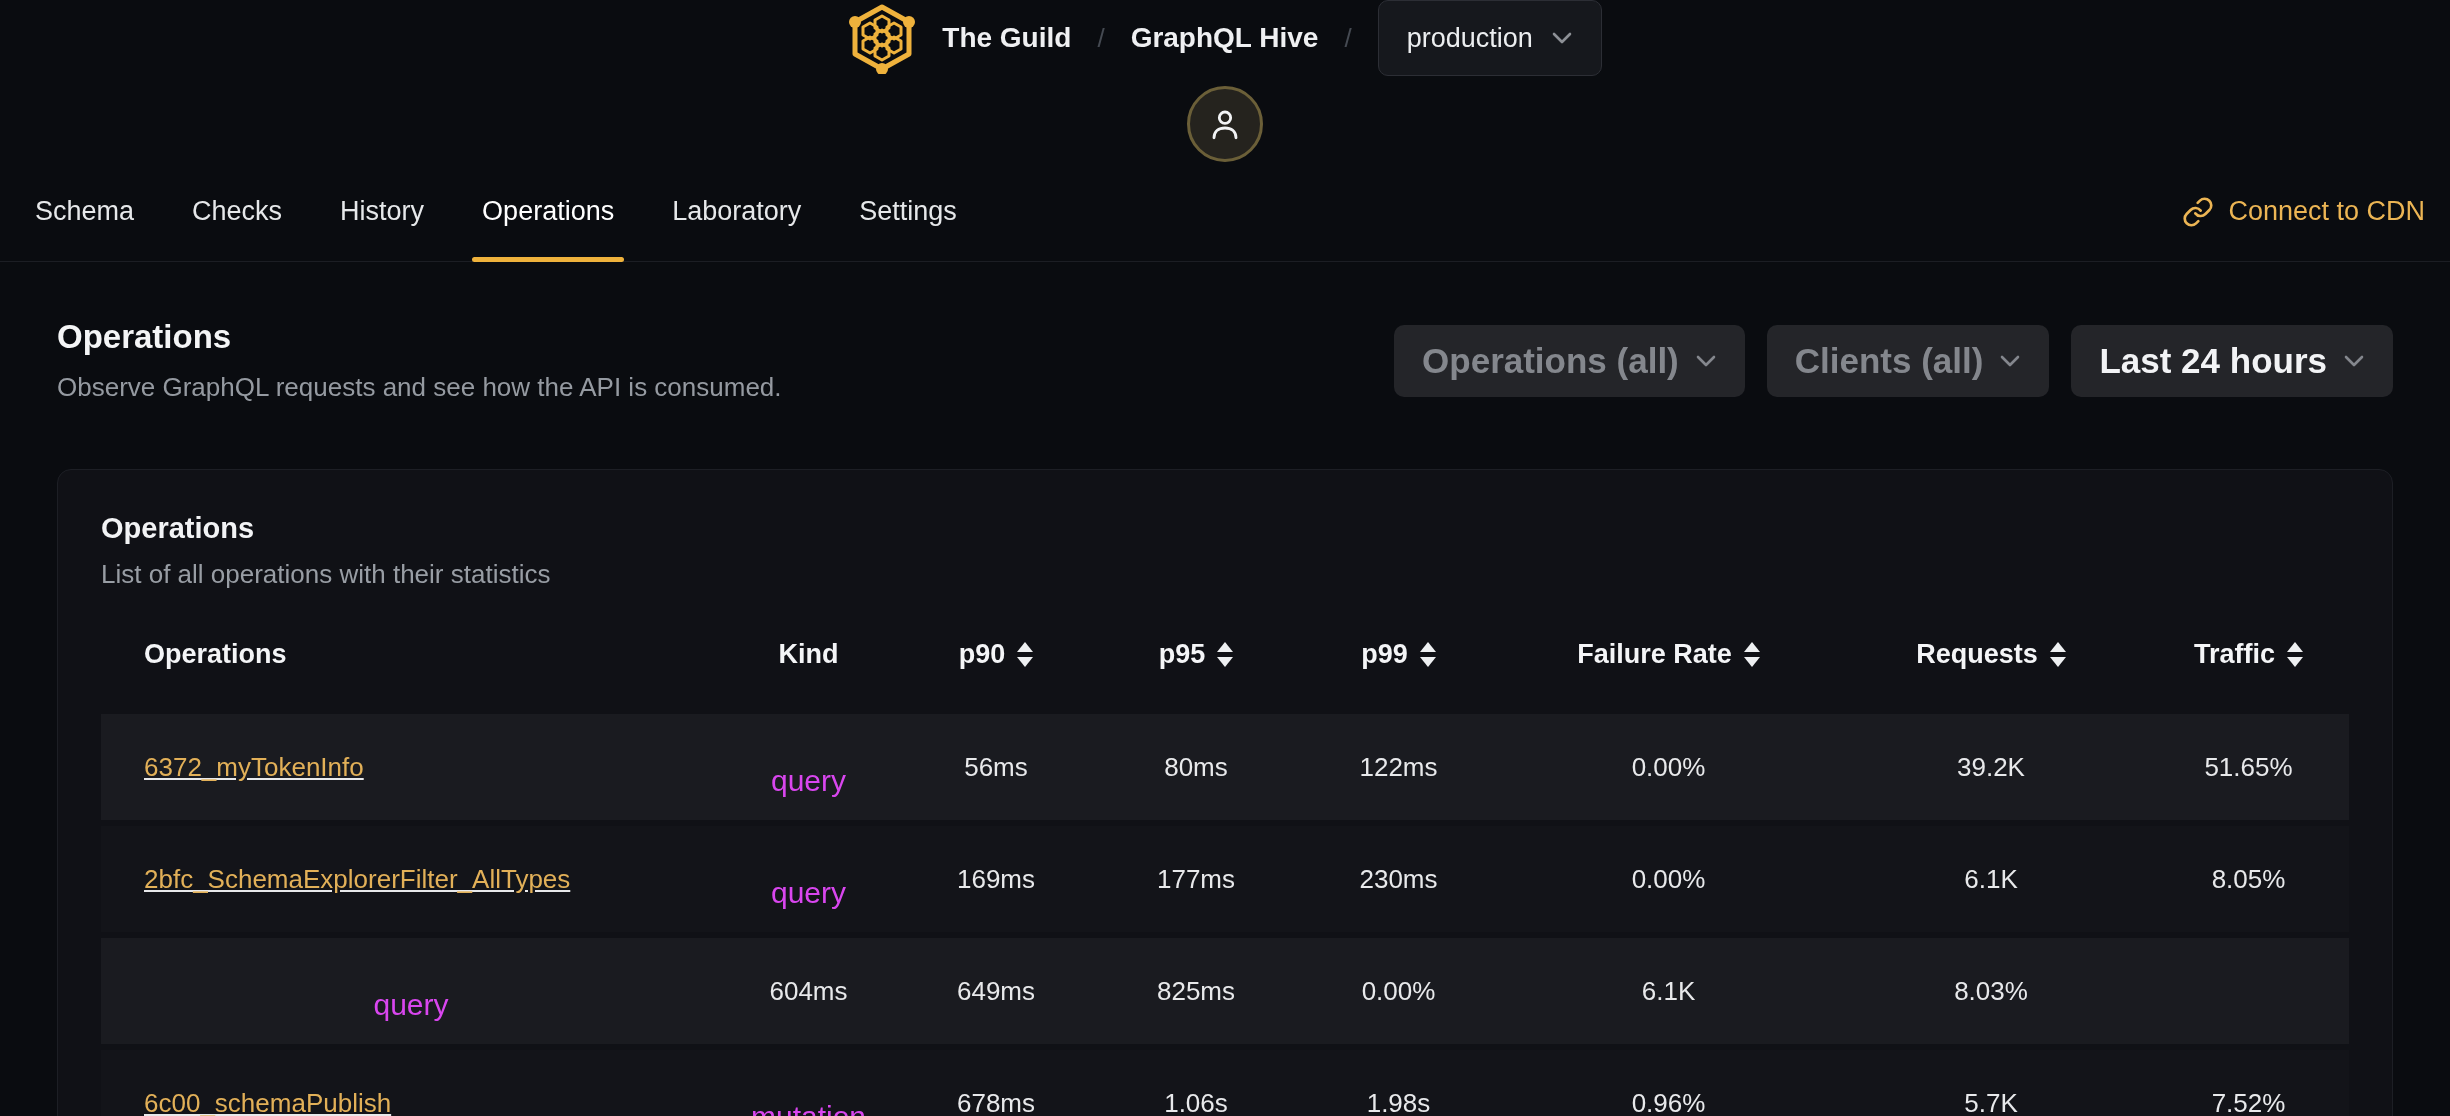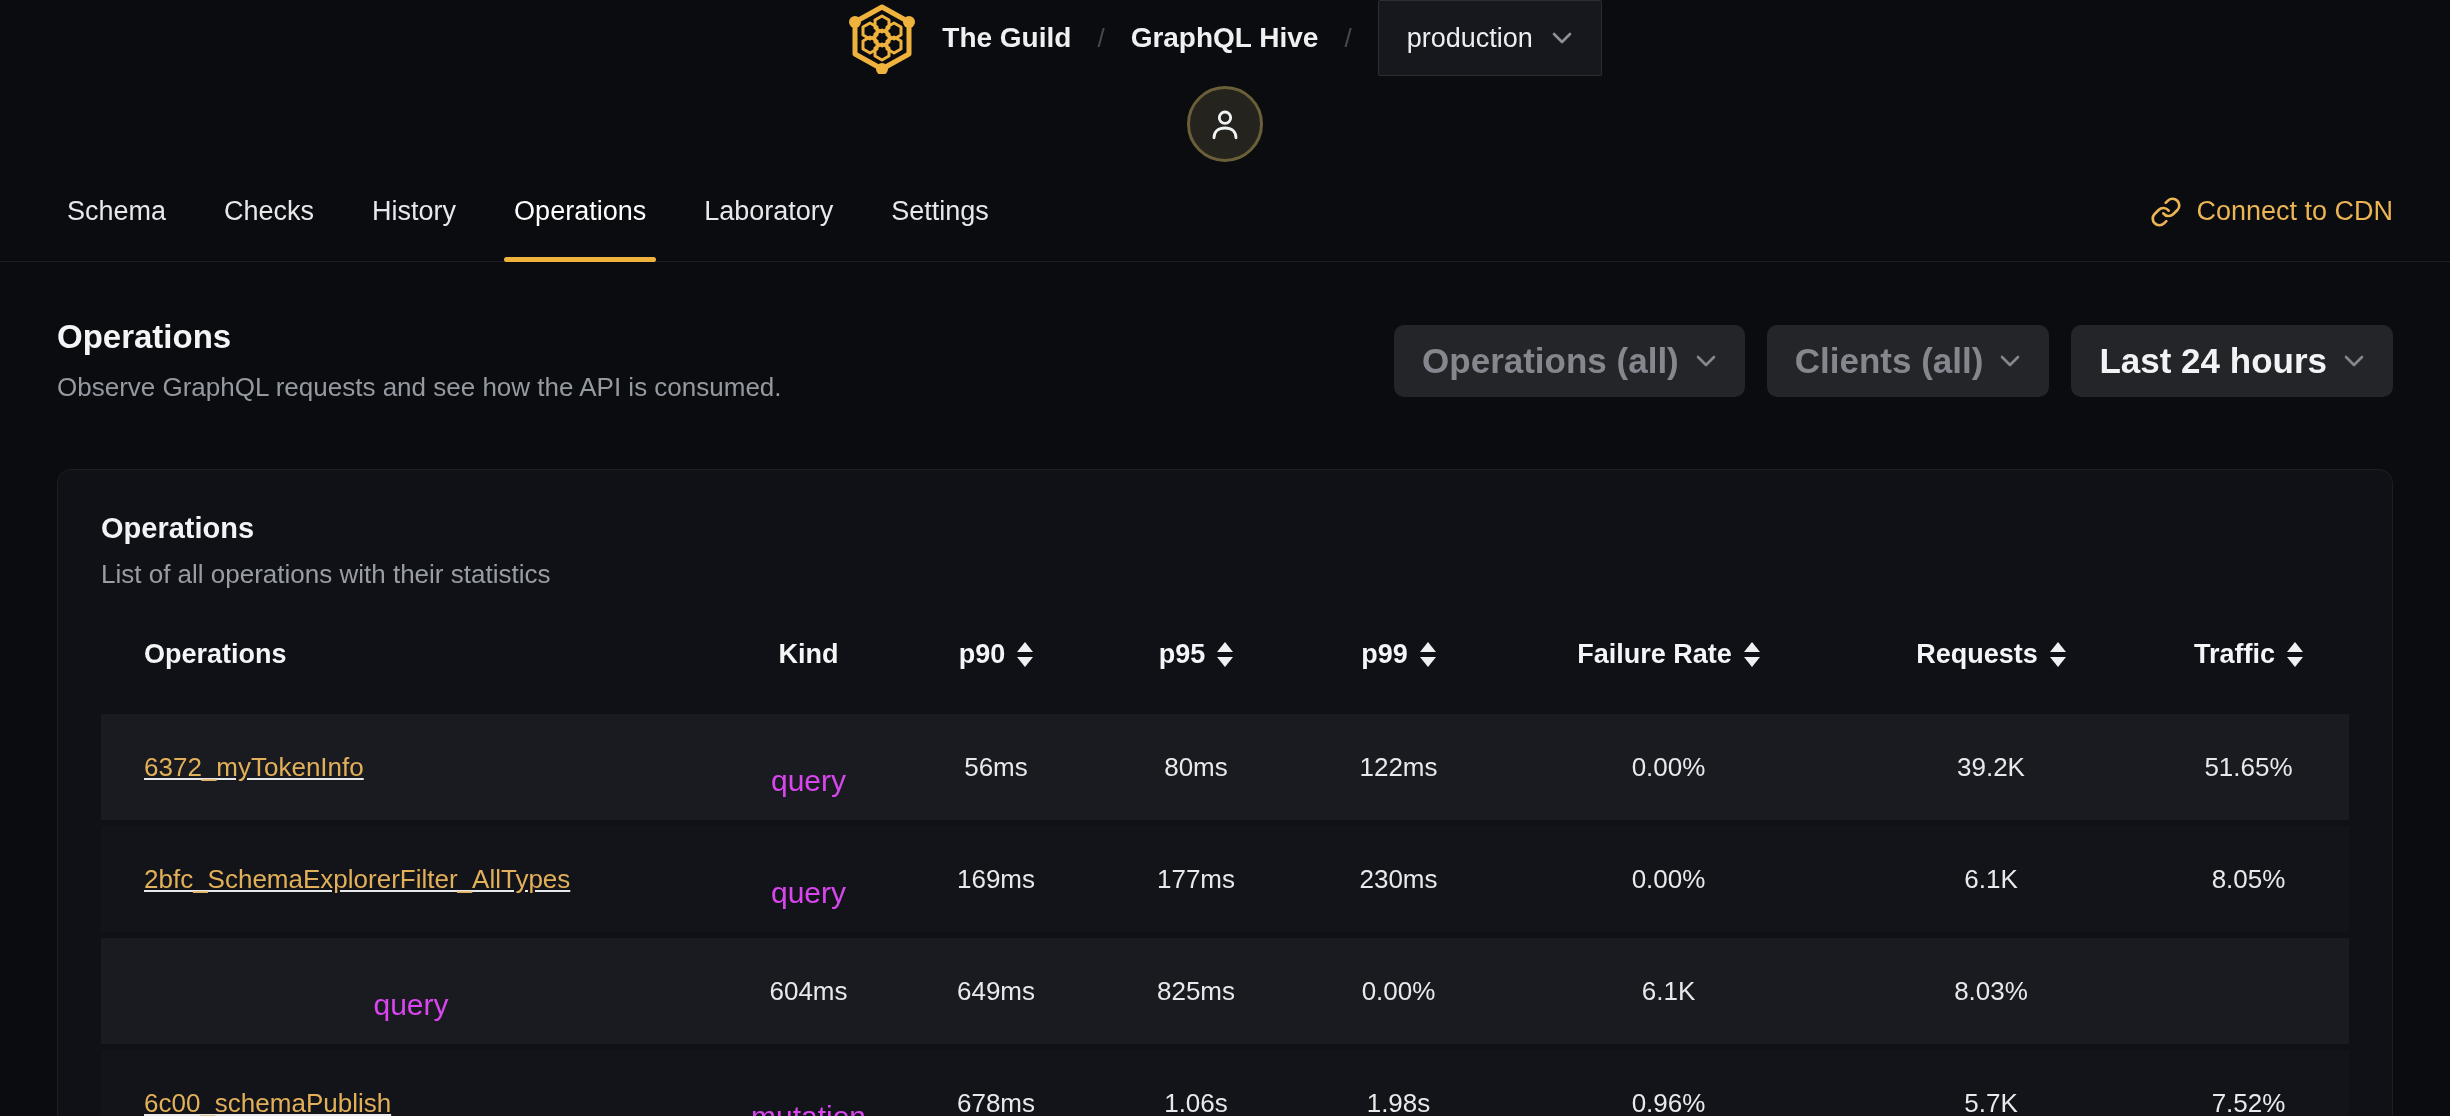--- a/index.html
+++ b/index.html
@@ -11,34 +11,34 @@
   }
 
   
   .topbar { height:162px; display:flex; align-items:center; padding:0 57px;flex-direction:column; }
   .crumbs { display:flex; align-items:center; gap:26px; }
   .logo { width:68px; height:72px; display:block; cursor:pointer; }
   .crumb { font-size:28px; font-weight:600; color:#eff0f2; cursor:pointer; }
   .crumb-sep { font-size:26px; color:#454a52; font-weight:400; }
   .target-select {
     display:flex; align-items:center; gap:18px;
-    background:#16181d; border:1px solid #2c2e35; border-radius:2px;
+    background:#16181d; border:1px solid #2c2e35; border-radius:10px;
     height:76px; padding:0 28px; cursor:pointer;
   }
   .target-select .sel-label { font-size:27px; color:#eceef0; font-weight:400; }
   .spacer { flex:1; }
   .avatar {
     width:76px; height:76px; border-radius:50%;
     background:#25231e; border:3px solid #6b5f38;
     display:flex; align-items:center; justify-content:center; cursor:pointer;
   }
 
   
   .tabbar {
-    height:100px; padding:0 57px; border-bottom:1px solid #1c1e24;
+    height:100px; padding:0 25px; border-bottom:1px solid #1c1e24;
     display:flex; align-items:center;
   }
   .tabs { display:flex; list-style:none; gap:38px; height:100%; }
   .tab {
     position:relative; display:flex; align-items:center;
     padding:0 10px; font-size:27px; color:#e6e8ea; cursor:pointer; height:100%;
   }
   .tab.active { color:#ffffff; font-weight:500; }
   .tab.active::after {
     content:""; position:absolute; left:0; right:0; bottom:-1px; height:5px;

